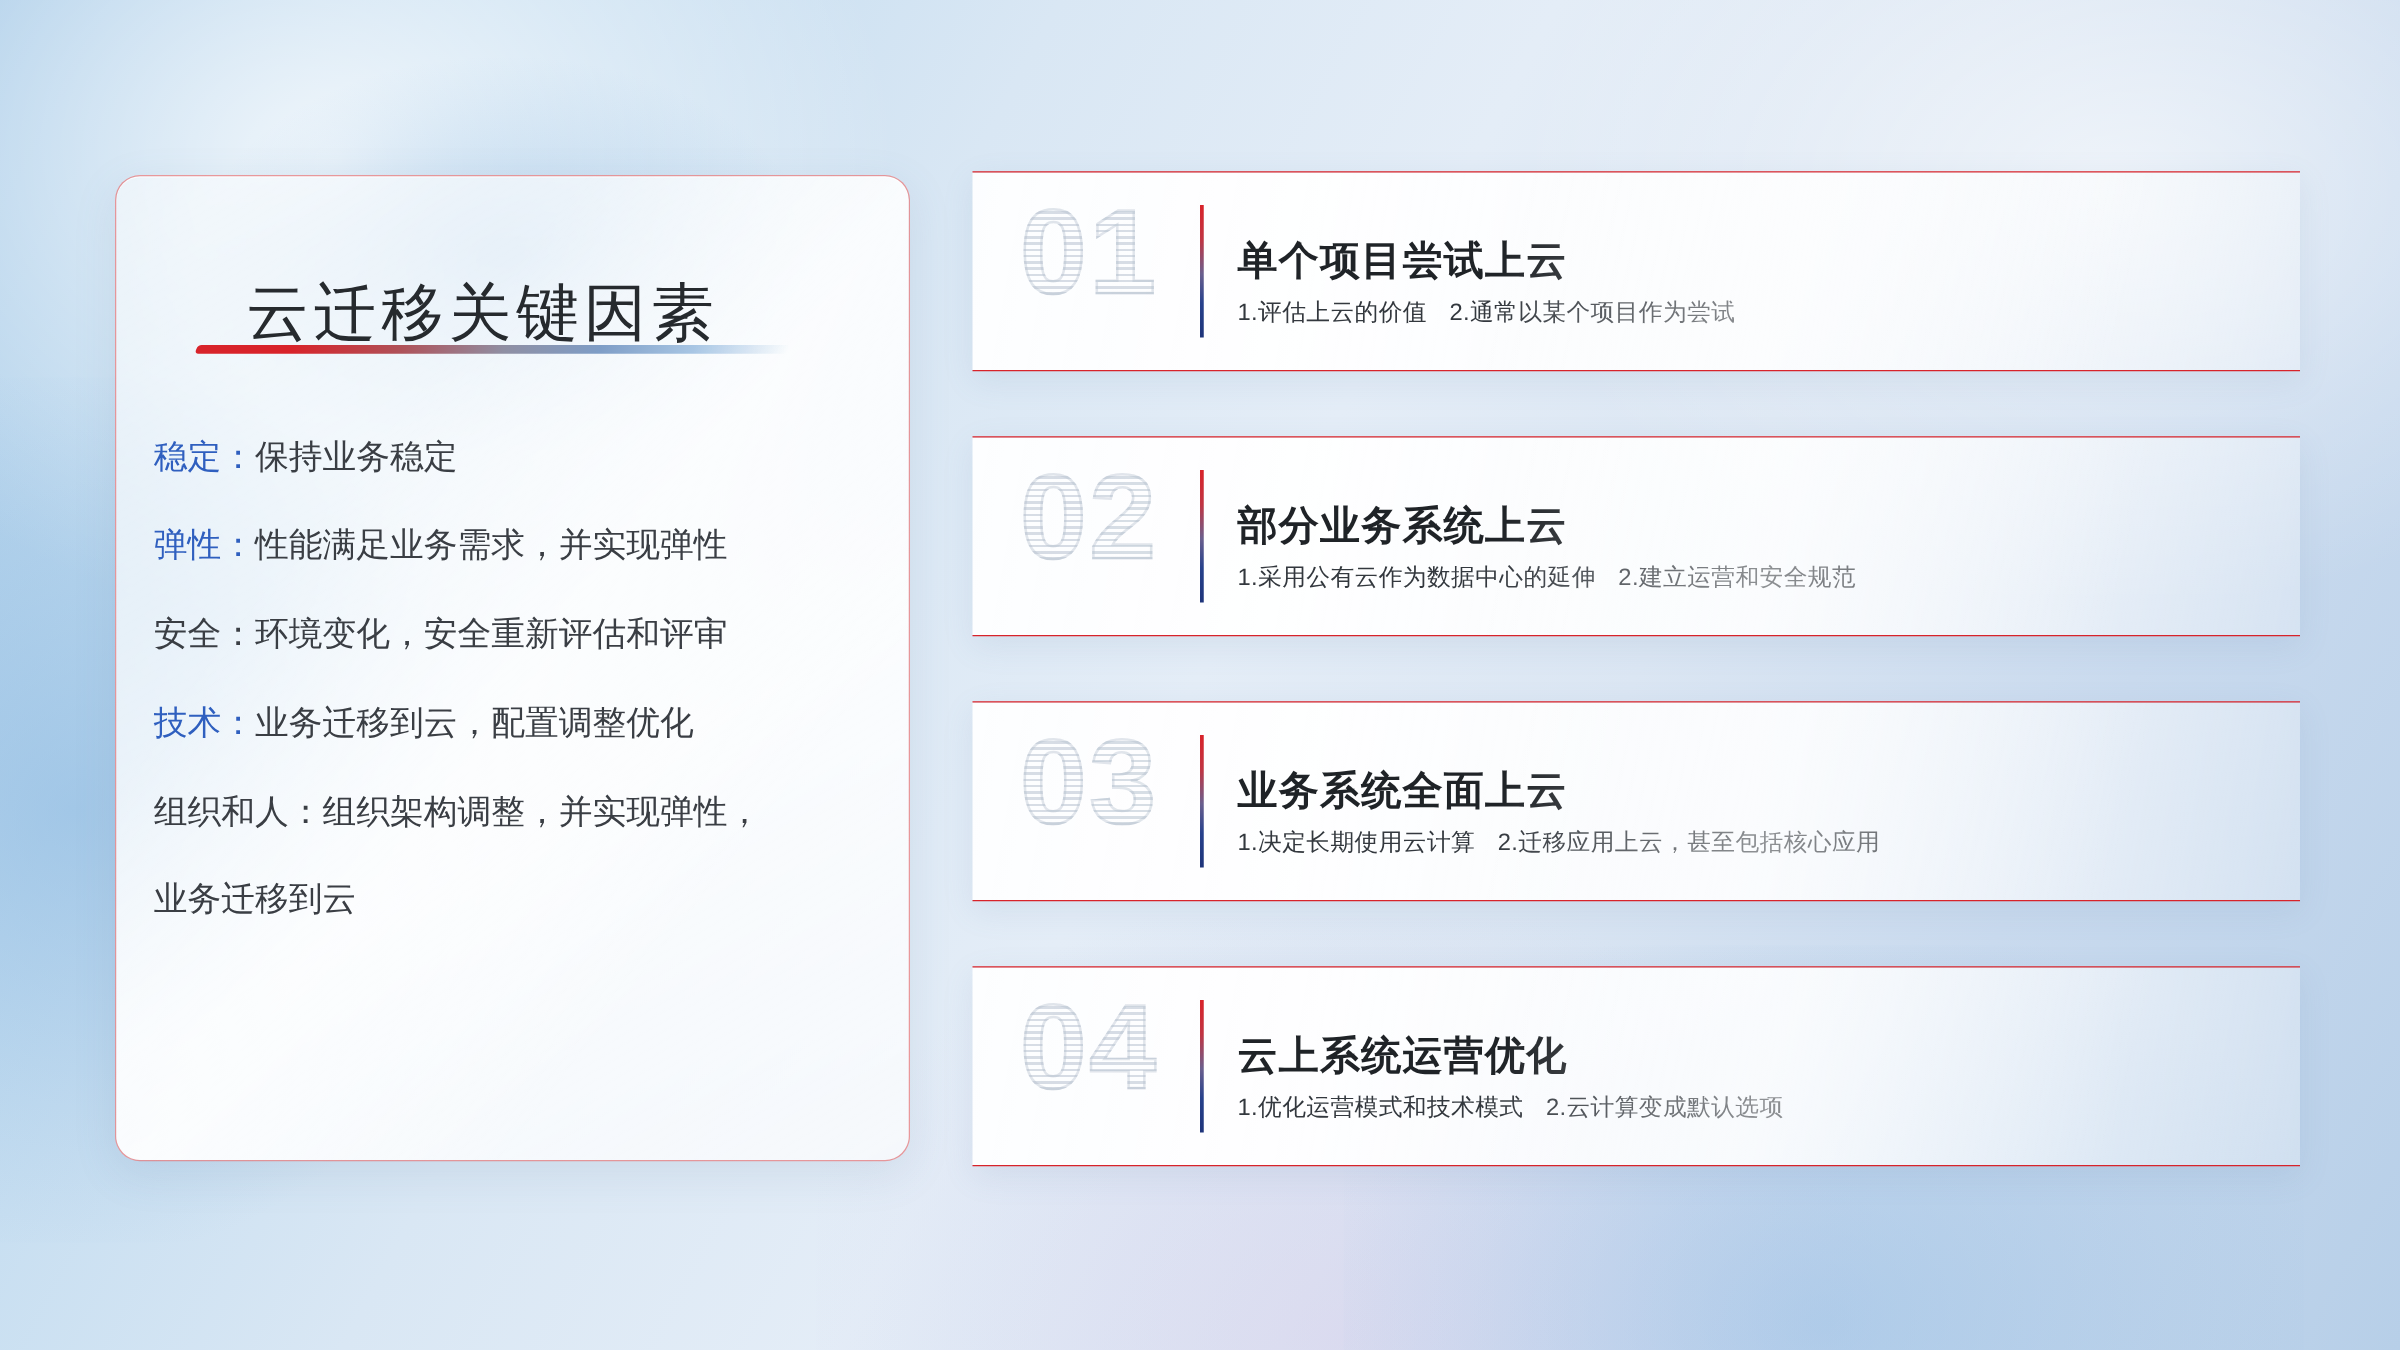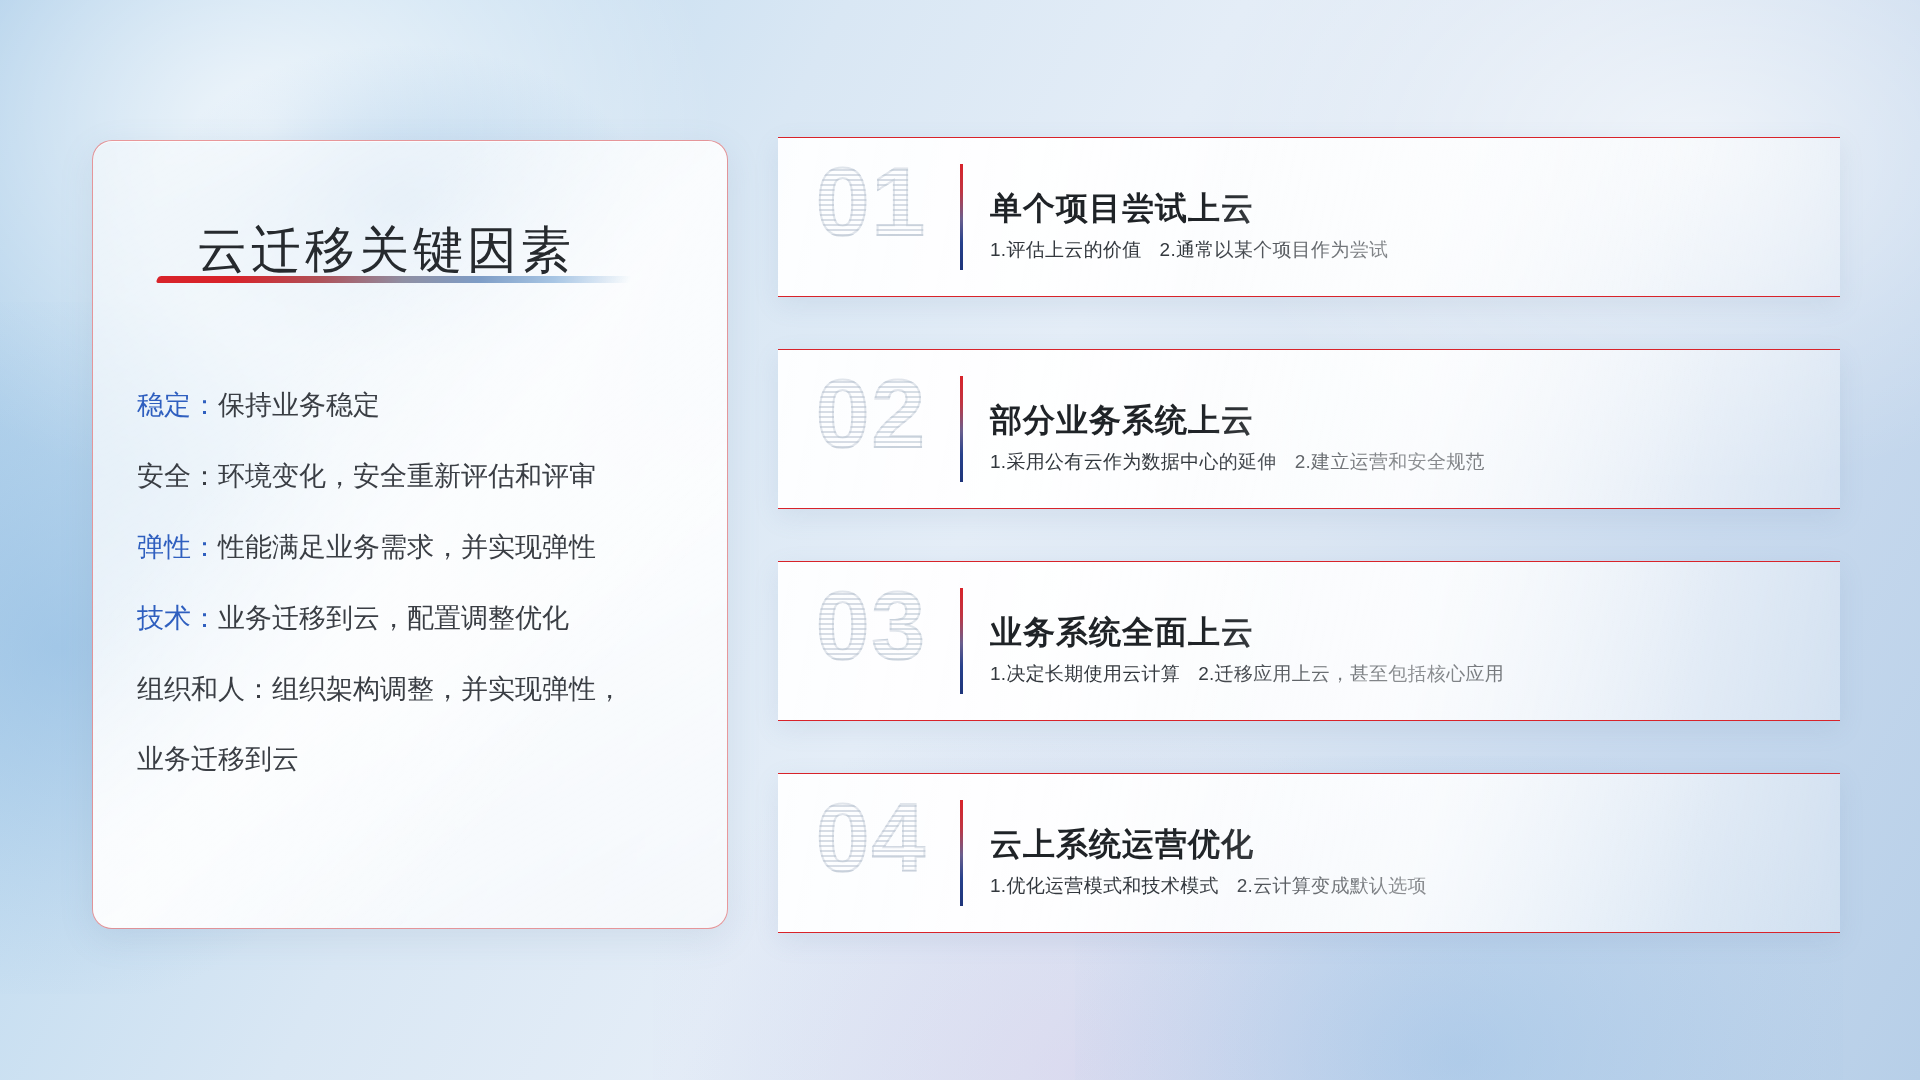--- a/index.html
+++ b/index.html
@@ -44,21 +44,21 @@
     position:absolute;left:104px;top:42px;
     font-size:50px;font-weight:normal;letter-spacing:4px;color:#262a2e;
     white-space:nowrap;
   }
   .title-underline{
     position:absolute;left:64px;top:135px;width:474px;height:7px;
     background:linear-gradient(90deg,#d8232a 0%,#d8232a 16%,#b05057 34%,#8f8fa3 52%,#7e9dc6 68%,#a8c6e4 84%,rgba(200,221,240,0) 100%);
     border-radius:3px;
     transform:skewX(-22deg);
   }
-  .factor-list{position:absolute;left:44px;top:205px;right:22px;margin-top:40px;}
+  .factor-list{position:absolute;left:30px;top:205px;right:22px;}
   .factor-row{
     font-size:27px;color:#3a3e44;line-height:1.44;margin-bottom:32px;
     white-space:nowrap;
   }
   .factor-row .lbl{font-weight:500;}
   .factor-row .lbl.blue{color:#2f5fbf;}
   .factor-row .lbl.dark{color:#3a3e44;}
   .factor-row .txt{color:#3a3e44;}
 
   
@@ -123,25 +123,25 @@
 
   <div class="title-underline"></div>
 
   <div class="factor-list">
 
     <div class="factor-row">
       <span class="lbl blue">稳定：</span><span class="txt">保持业务稳定</span>
     </div>
 
     <div class="factor-row">
-      <span class="lbl dark">安全：</span><span class="txt">环境变化，安全重新评估和评审</span>
+      <span class="lbl blue">弹性：</span><span class="txt">性能满足业务需求，并实现弹性</span>
     </div>
 
     <div class="factor-row">
-      <span class="lbl blue">弹性：</span><span class="txt">性能满足业务需求，并实现弹性</span>
+      <span class="lbl dark">安全：</span><span class="txt">环境变化，安全重新评估和评审</span>
     </div>
 
     <div class="factor-row">
       <span class="lbl blue">技术：</span><span class="txt">业务迁移到云，配置调整优化</span>
     </div>
 
     <div class="factor-row">
       <span class="lbl dark">组织和人：</span><span class="txt">组织架构调整，并实现弹性，</span>
     </div>
 

